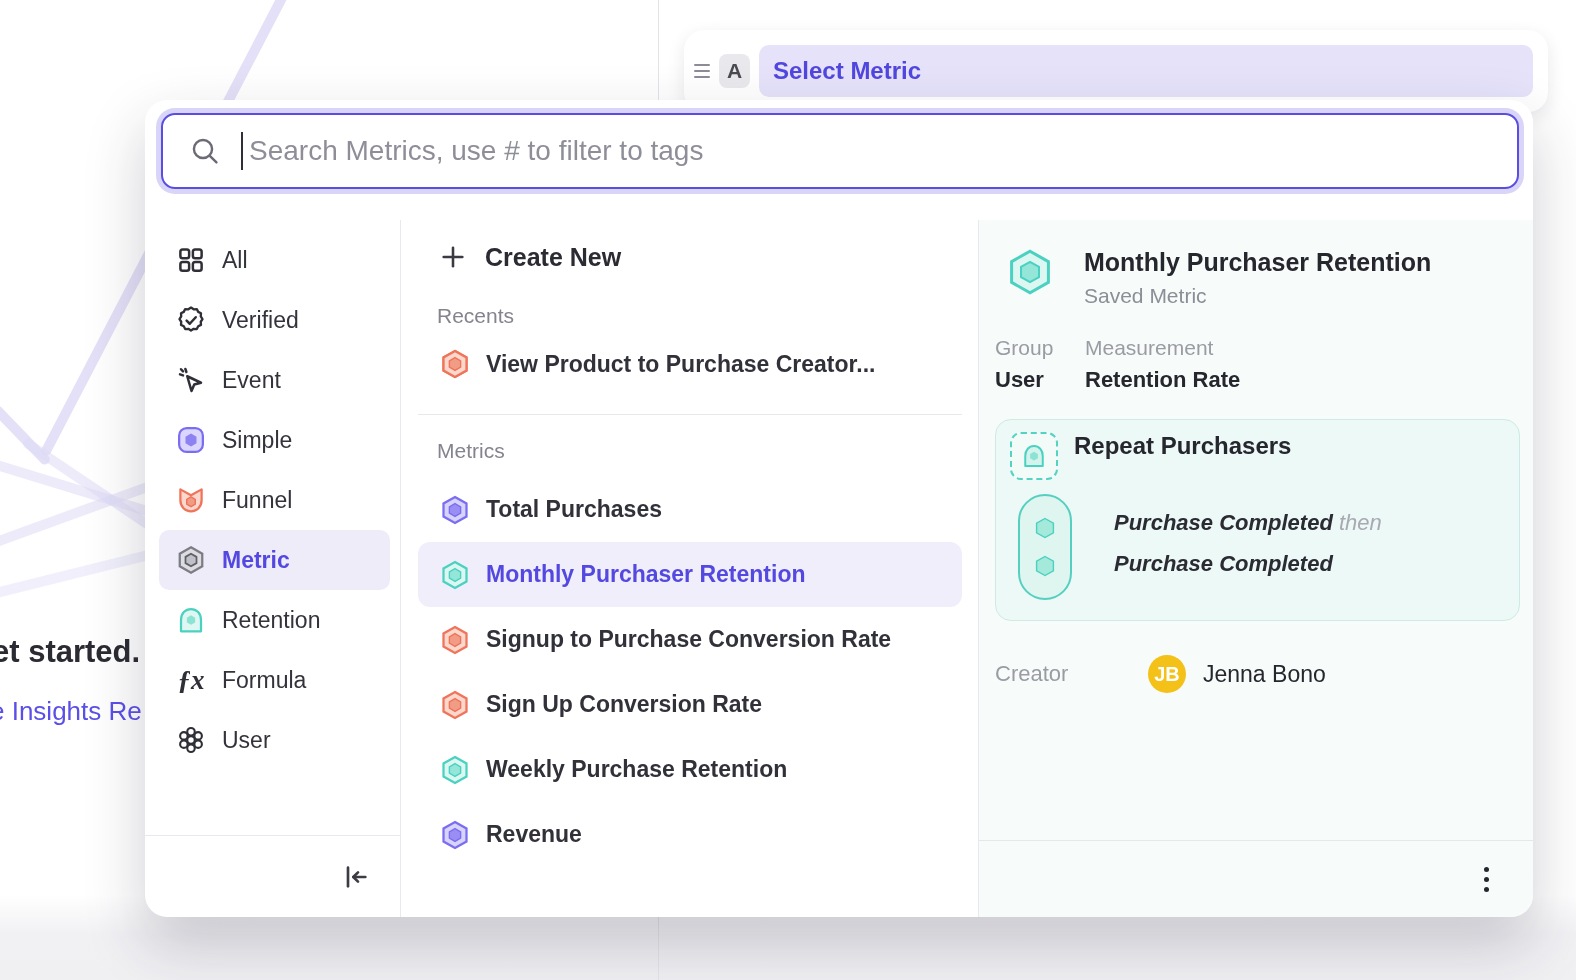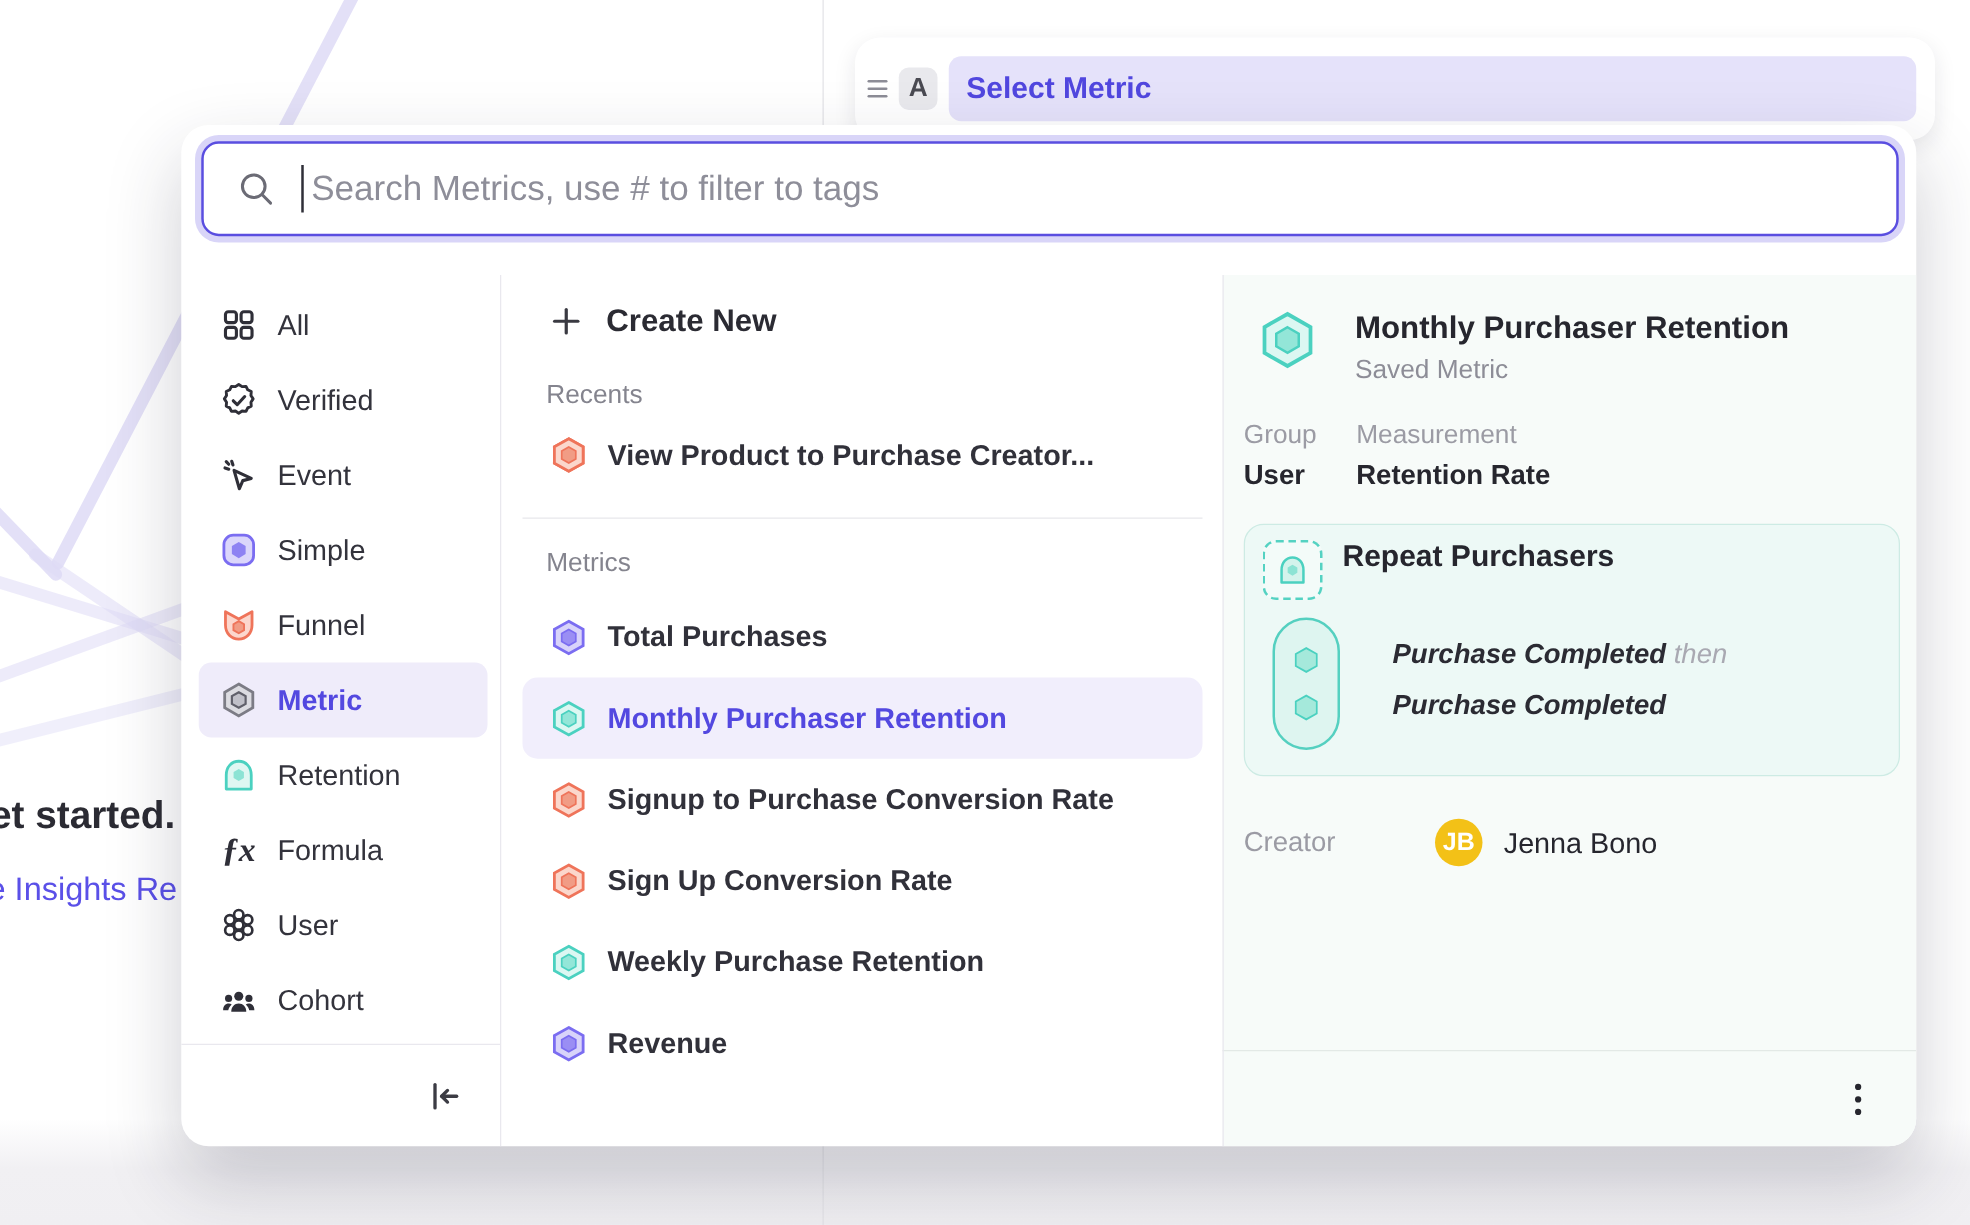--- a/index.html
+++ b/index.html
@@ -270,33 +270,20 @@
                 <circle cx="12" cy="18.6" r="3"></circle>
               <circle cx="6.3" cy="8.7" r="3"></circle>
                 <circle cx="17.7" cy="8.7" r="3"></circle>
               <circle cx="6.3" cy="15.3" r="3"></circle>
                 <circle cx="17.7" cy="15.3" r="3"></circle>
             </svg>
             </span>
           <span class="lbl">User</span>
         </div>
 
-        <div class="side-item">
-          <span class="ic">
-            <svg width="30" height="30" viewBox="0 0 24 24" fill="#2f2f38">
-              <circle cx="5.5" cy="11" r="2.3"></circle>
-                <circle cx="18.5" cy="11" r="2.3"></circle>
-                <circle cx="12" cy="9.6" r="2.9"></circle>
-              <path d="M7.2 19.5 C7.2 16.2 9.3 14.2 12 14.2 C14.7 14.2 16.8 16.2 16.8 19.5 Z"></path>
-              <path d="M2 18.5 C2 15.9 3.5 14.3 5.6 14.3 C6.3 14.3 7 14.5 7.5 14.9 C6.2 16 5.4 17.6 5.3 18.5 Z"></path>
-              <path d="M22 18.5 C22 15.9 20.5 14.3 18.4 14.3 C17.7 14.3 17 14.5 16.5 14.9 C17.8 16 18.6 17.6 18.7 18.5 Z"></path>
-            </svg>
-            </span>
-          <span class="lbl">Cohort</span>
-        </div>
 
         <div class="side-footer">
           <svg width="32" height="32" viewBox="0 0 24 24" fill="none" stroke="#3c3c44" stroke-width="2" stroke-linecap="round" style="cursor:pointer">
             <line x1="6" y1="5" x2="6" y2="19"></line>
             <line x1="19" y1="12" x2="10" y2="12"></line>
             <polyline points="13.5,8.5 10,12 13.5,15.5" fill="none" stroke-linejoin="round"></polyline>
           </svg>
         </div>
       </div>
 

